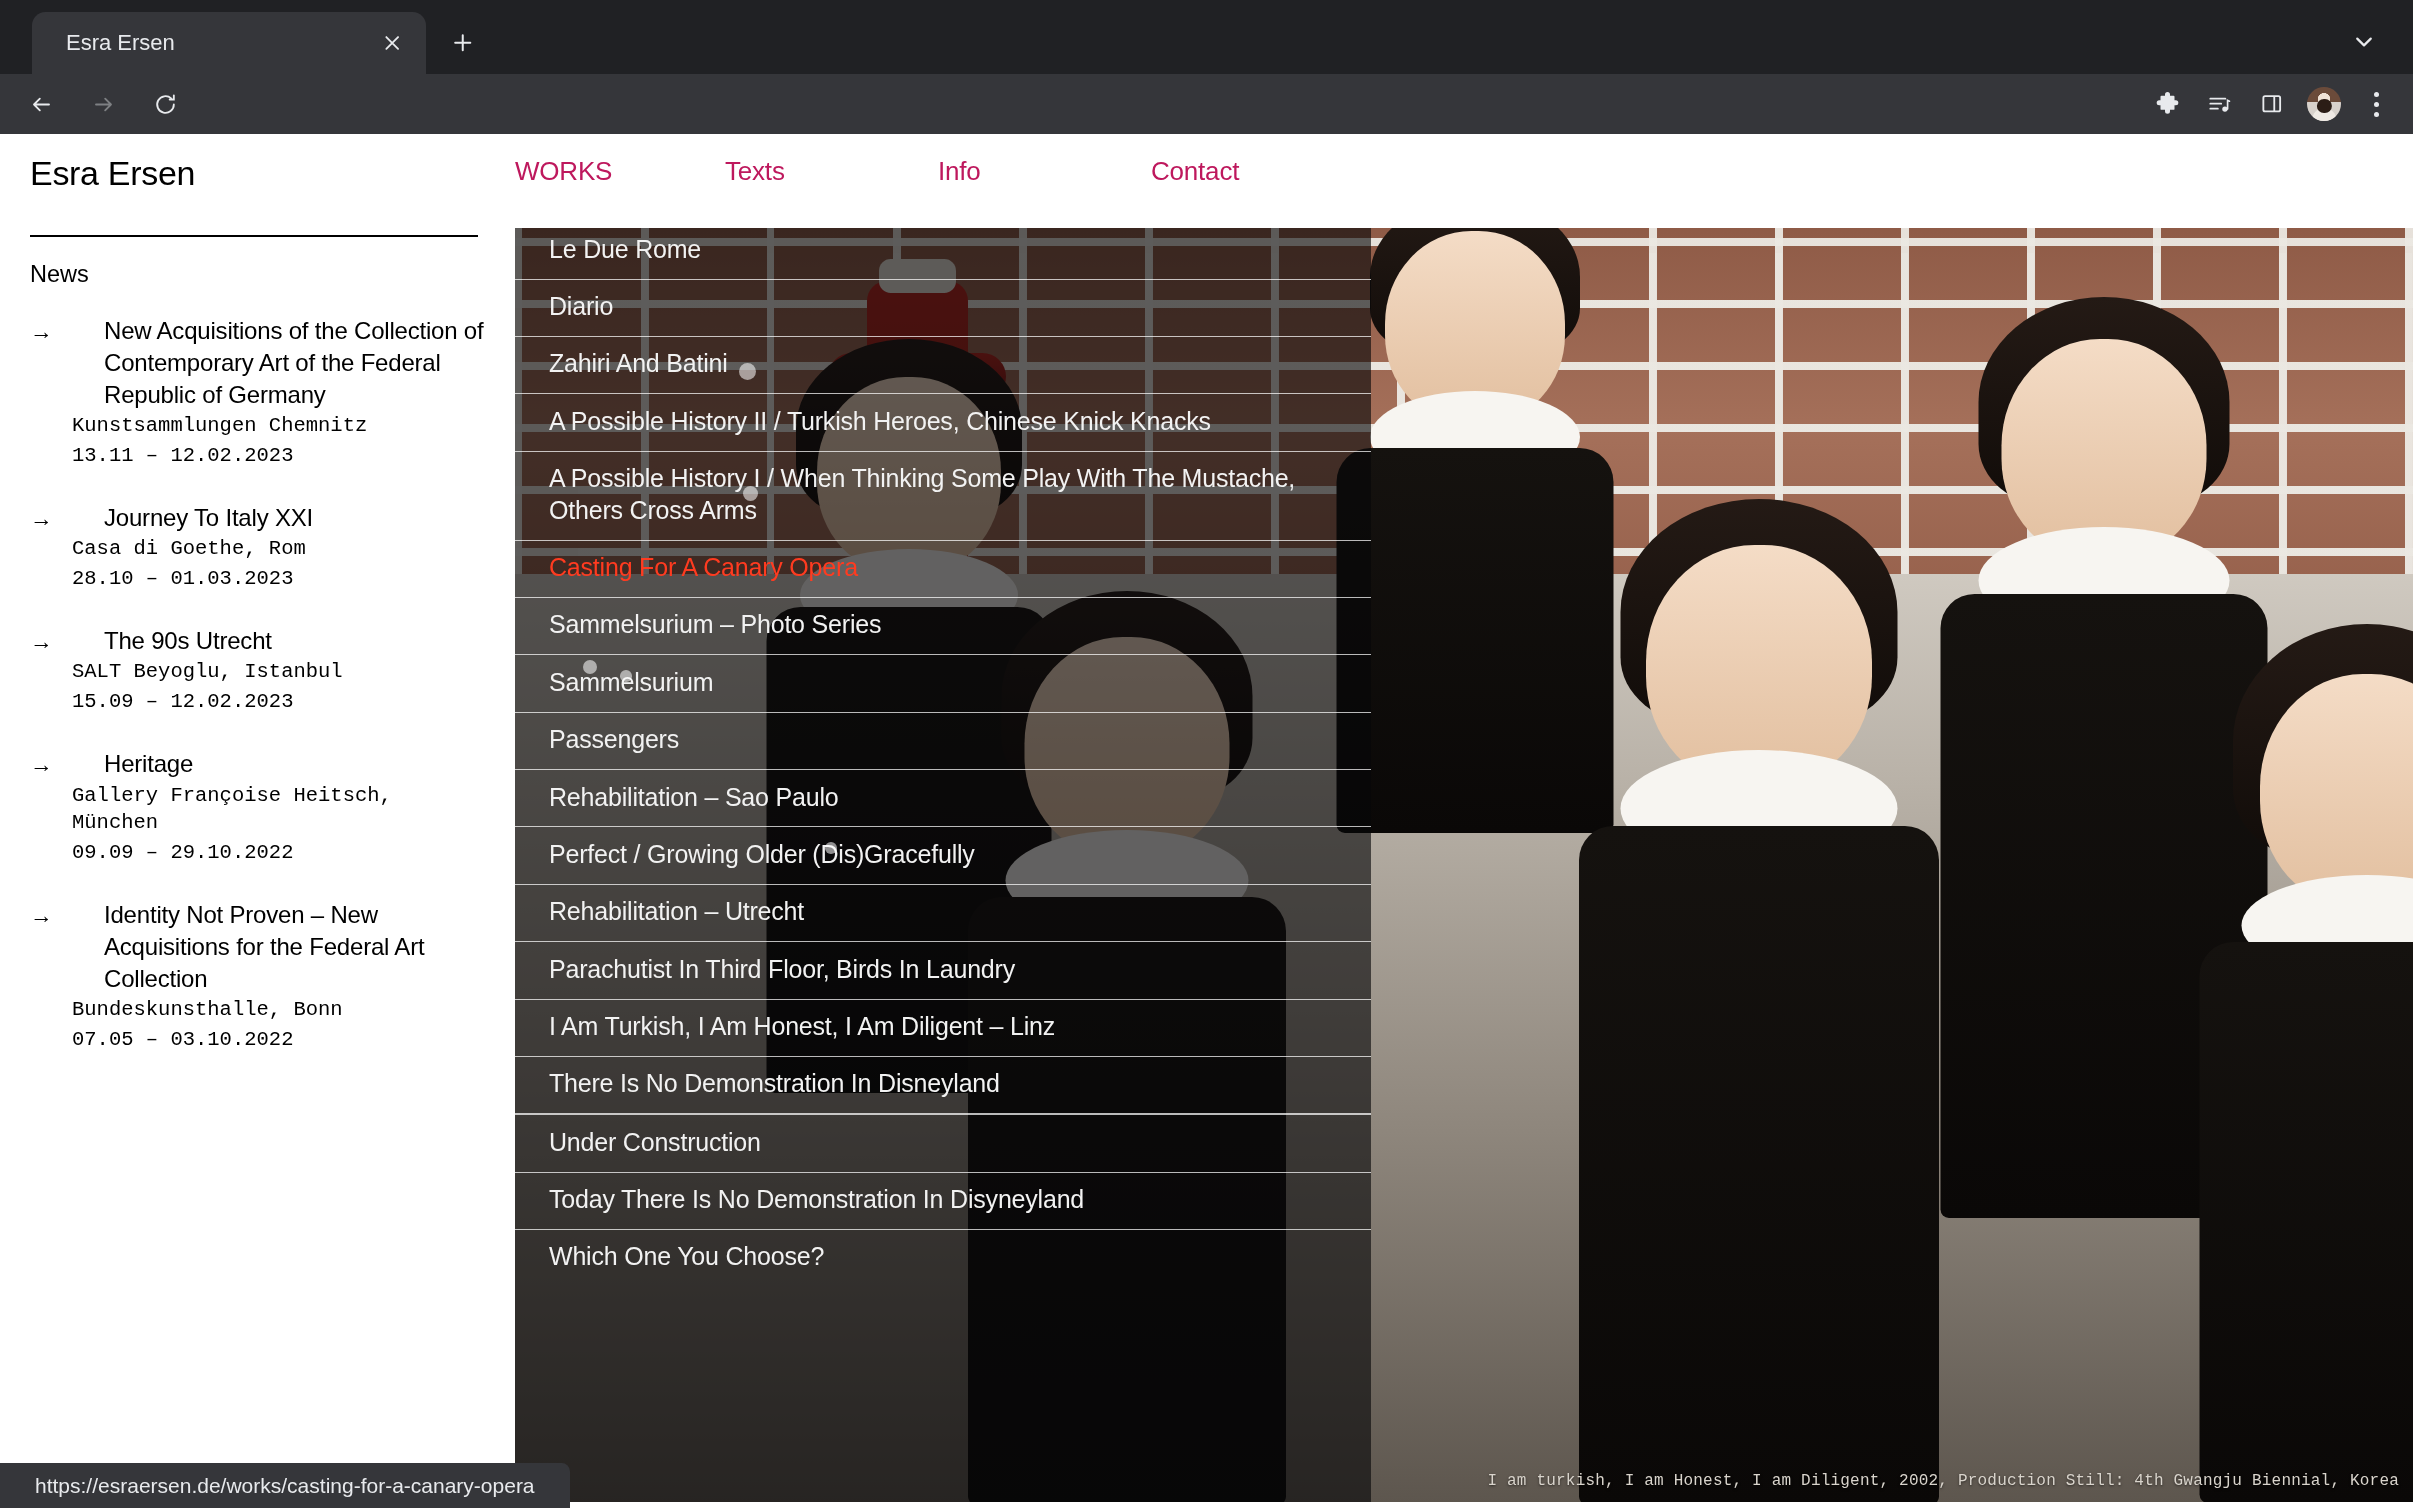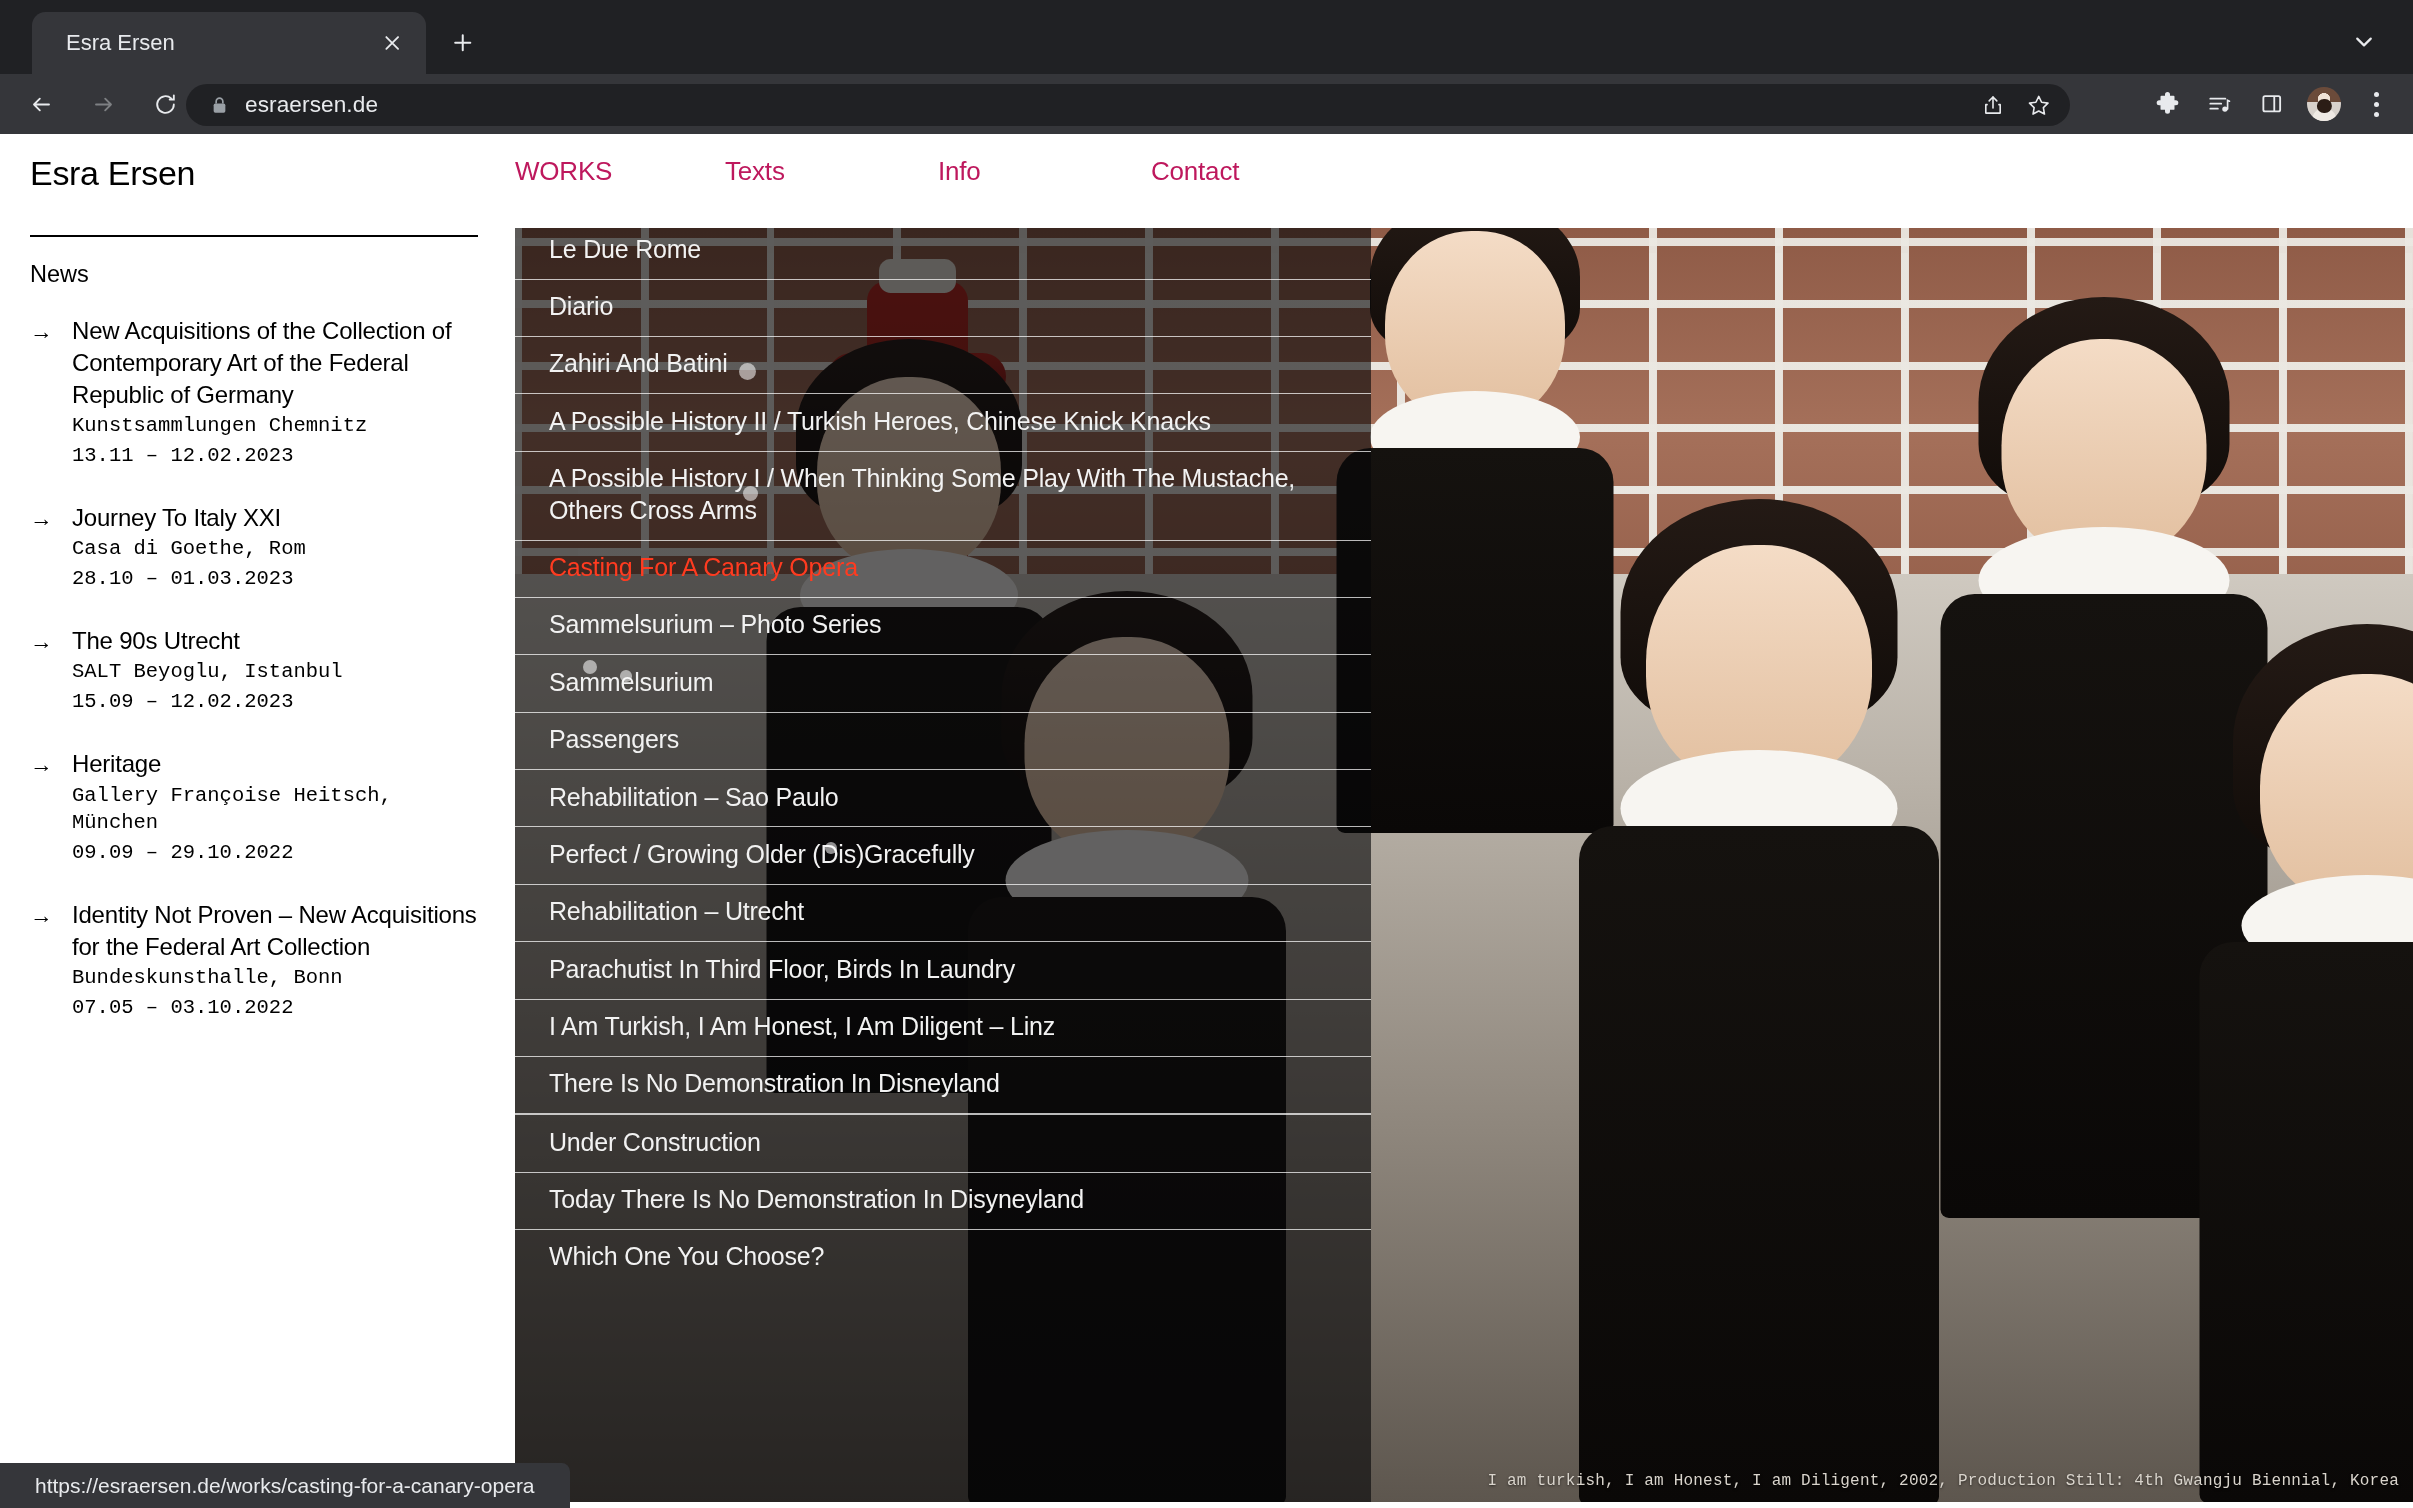--- a/index.html
+++ b/index.html
@@ -116,20 +116,21 @@
     font-size:23.5px; color:#000;
   }
   .news-list { position:absolute; left:30px; top:181px; width:469px; }
   .news-item { position:relative; padding-left:42px; margin-bottom:32px; }
   .news-arrow {
     position:absolute; left:0; top:1.7px; font-size:22.6px; color:#000; line-height:1.33;
   }
   .news-title {
     font-size:24px; line-height:1.33; color:#000; letter-spacing:-0.2px;
     max-width:427px;
+    margin-left:32px;
   }
   .news-meta {
     font-family:"Liberation Mono", monospace;
     font-size:20.5px; line-height:1.36; color:#000; margin-top:1.7px;
     max-width:377px;
   }
 
   
   .content {
     position:absolute; left:515px; top:0; width:1899px; height:1374px;
@@ -293,43 +294,20 @@
         <path d="M6 15 H24 M17 8 L24 15 L17 22"></path>
       </svg>
     </div>
     <div class="nav-btn">
       <svg width="25" height="25" viewBox="0 0 30 30" fill="none" stroke="#e8eaed" stroke-width="2.2" stroke-linecap="round">
         <path d="M25 15 A10 10 0 1 1 21.8 7.7"></path>
         <path d="M25 4 V9 H20"></path>
       </svg>
     </div>
 
-    <div class="omnibox">
-      <span class="omni-lock">
-        <svg width="17" height="18.4" viewBox="0 0 20 22" fill="#9aa0a6">
-          <rect x="3" y="9" width="14" height="11" rx="2"></rect>
-          <path d="M6 9 V6.5 A4 4 0 0 1 14 6.5 V9" fill="none" stroke="#9aa0a6" stroke-width="2"></path>
-        </svg>
-      </span>
-      <span class="omni-url">esraersen.de</span>
-      <span class="omni-actions">
-        <span class="omni-ico">
-          <svg width="22" height="22" viewBox="0 0 26 26" fill="none" stroke="#e8eaed" stroke-width="1.9" stroke-linecap="round" stroke-linejoin="round">
-            <path d="M13 16 V3"></path>
-              <path d="M8.5 7.5 L13 3 L17.5 7.5"></path>
-            <path d="M6 12 H4.5 V22 H21.5 V12 H20"></path>
-          </svg>
-        </span>
-        <span class="omni-ico">
-          <svg width="23.5" height="23.5" viewBox="0 0 28 28" fill="none" stroke="#e8eaed" stroke-width="1.9" stroke-linejoin="round">
-            <path d="M14 3.5 L17.4 10.4 L25 11.5 L19.5 16.9 L20.8 24.5 L14 20.9 L7.2 24.5 L8.5 16.9 L3 11.5 L10.6 10.4 Z"></path>
-          </svg>
-        </span>
-      </span>
-    </div>
 
     <div class="toolbar-right">
       <div class="tb-ico">
         <svg width="25" height="25" viewBox="0 0 30 30" fill="#e8eaed">
           <path d="M12 3 a3 3 0 0 1 6 0 v1.6 h4.3 a1.1 1.1 0 0 1 1.1 1.1 V10 h1.6 a3 3 0 0 1 0 6 h-1.6 v4.3 a1.1 1.1 0 0 1-1.1 1.1 H18 v1.6 a3 3 0 0 1-6 0 V21.4 H7.7 a1.1 1.1 0 0 1-1.1-1.1 V16 H5 a3 3 0 0 1 0-6 h1.6 V5.7 A1.1 1.1 0 0 1 7.7 4.6 H12 Z"></path>
         </svg>
       </div>
       <div class="tb-ico">
         <svg width="25" height="25" viewBox="0 0 30 30" fill="none" stroke="#e8eaed" stroke-width="2.2" stroke-linecap="round">
           <path d="M4 8 H22 M4 14 H17 M4 20 H13"></path>

